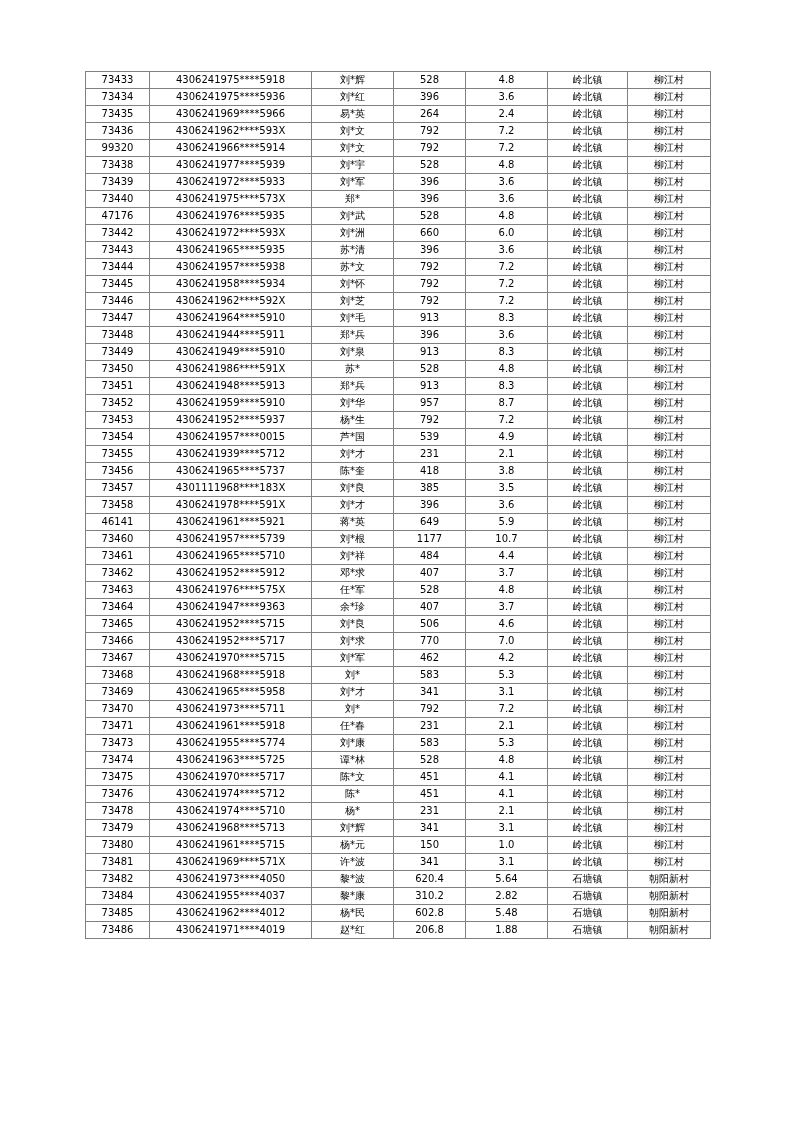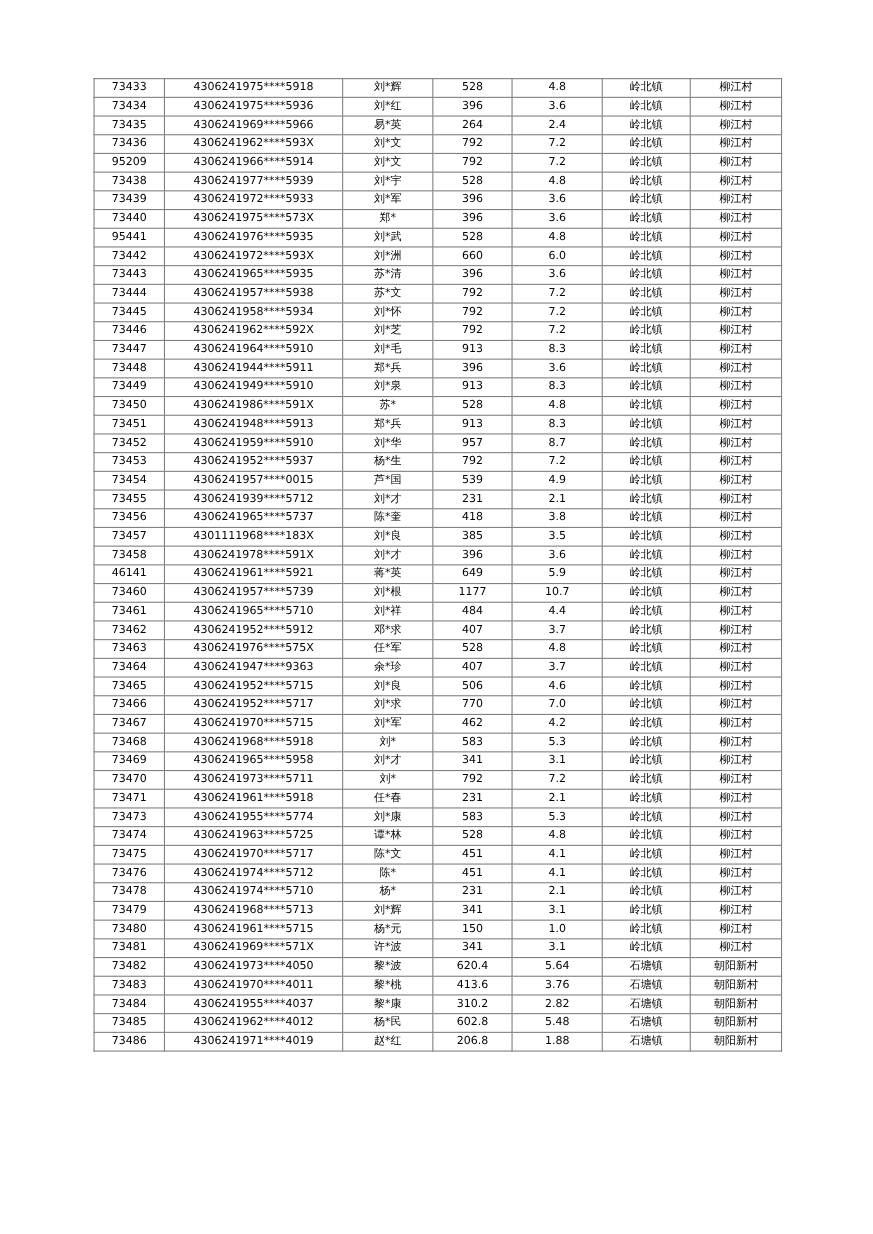--- a/index.html
+++ b/index.html
@@ -80,21 +80,21 @@
         <tr>
           <td>73436</td>
           <td>4306241962****593X</td>
           <td>刘*文</td>
           <td>792</td>
           <td>7.2</td>
           <td>岭北镇</td>
           <td>柳江村</td>
         </tr>
         <tr>
-          <td>95209</td>
+          <td>99320</td>
           <td>4306241966****5914</td>
           <td>刘*文</td>
           <td>792</td>
           <td>7.2</td>
           <td>岭北镇</td>
           <td>柳江村</td>
         </tr>
         <tr>
           <td>73438</td>
           <td>4306241977****5939</td>
@@ -116,21 +116,21 @@
         <tr>
           <td>73440</td>
           <td>4306241975****573X</td>
           <td>郑*</td>
           <td>396</td>
           <td>3.6</td>
           <td>岭北镇</td>
           <td>柳江村</td>
         </tr>
         <tr>
-          <td>95441</td>
+          <td>47176</td>
           <td>4306241976****5935</td>
           <td>刘*武</td>
           <td>528</td>
           <td>4.8</td>
           <td>岭北镇</td>
           <td>柳江村</td>
         </tr>
         <tr>
           <td>73442</td>
           <td>4306241972****593X</td>
@@ -476,29 +476,20 @@
         <tr>
           <td>73482</td>
           <td>4306241973****4050</td>
           <td>黎*波</td>
           <td>620.4</td>
           <td>5.64</td>
           <td>石塘镇</td>
           <td>朝阳新村</td>
         </tr>
         <tr>
-          <td>73483</td>
-          <td>4306241970****4011</td>
-          <td>黎*桃</td>
-          <td>413.6</td>
-          <td>3.76</td>
-          <td>石塘镇</td>
-          <td>朝阳新村</td>
-        </tr>
-        <tr>
           <td>73484</td>
           <td>4306241955****4037</td>
           <td>黎*康</td>
           <td>310.2</td>
           <td>2.82</td>
           <td>石塘镇</td>
           <td>朝阳新村</td>
         </tr>
         <tr>
           <td>73485</td>

